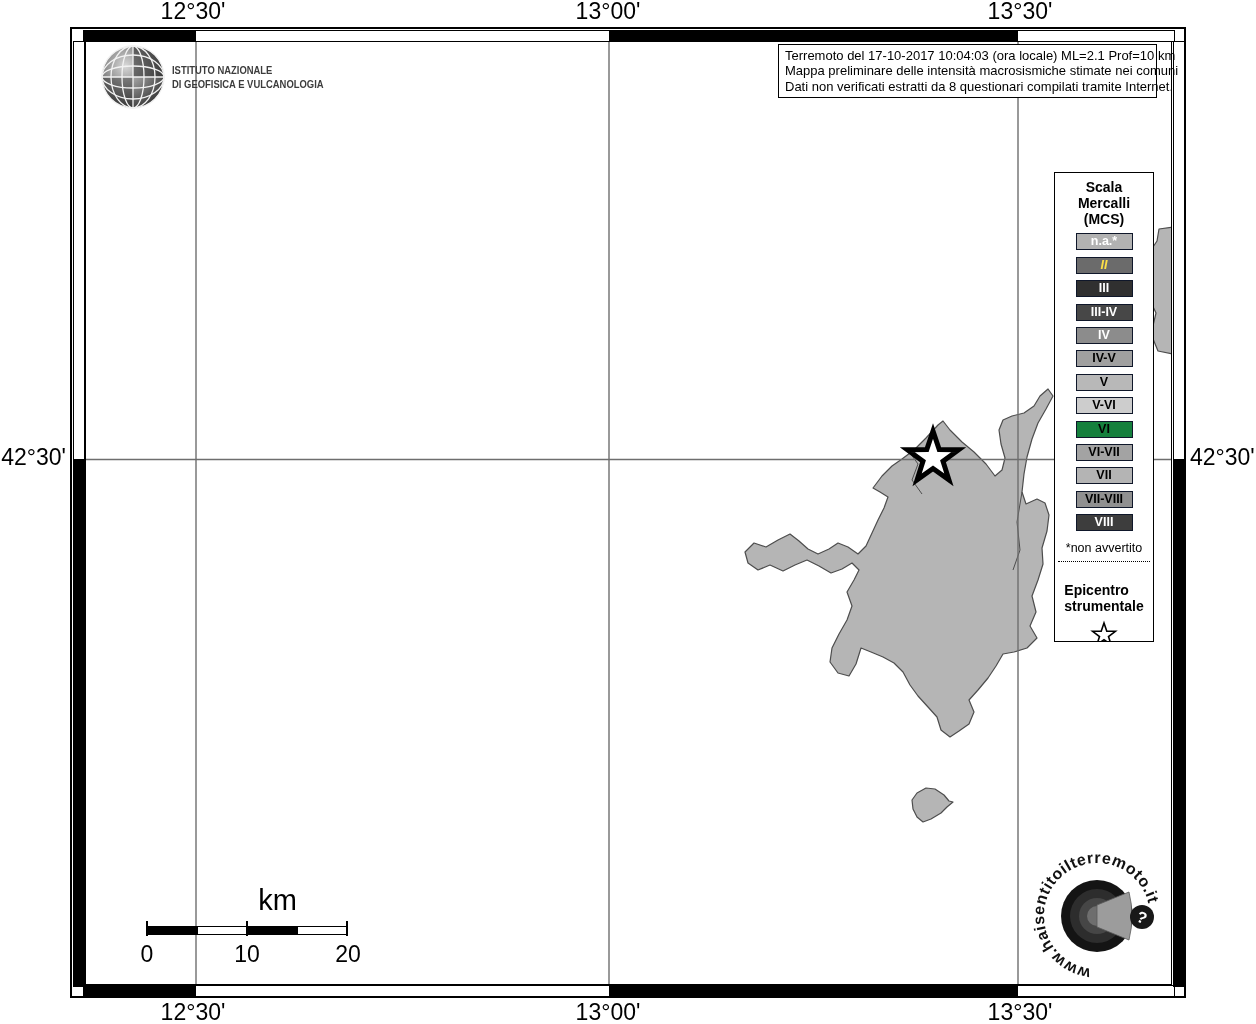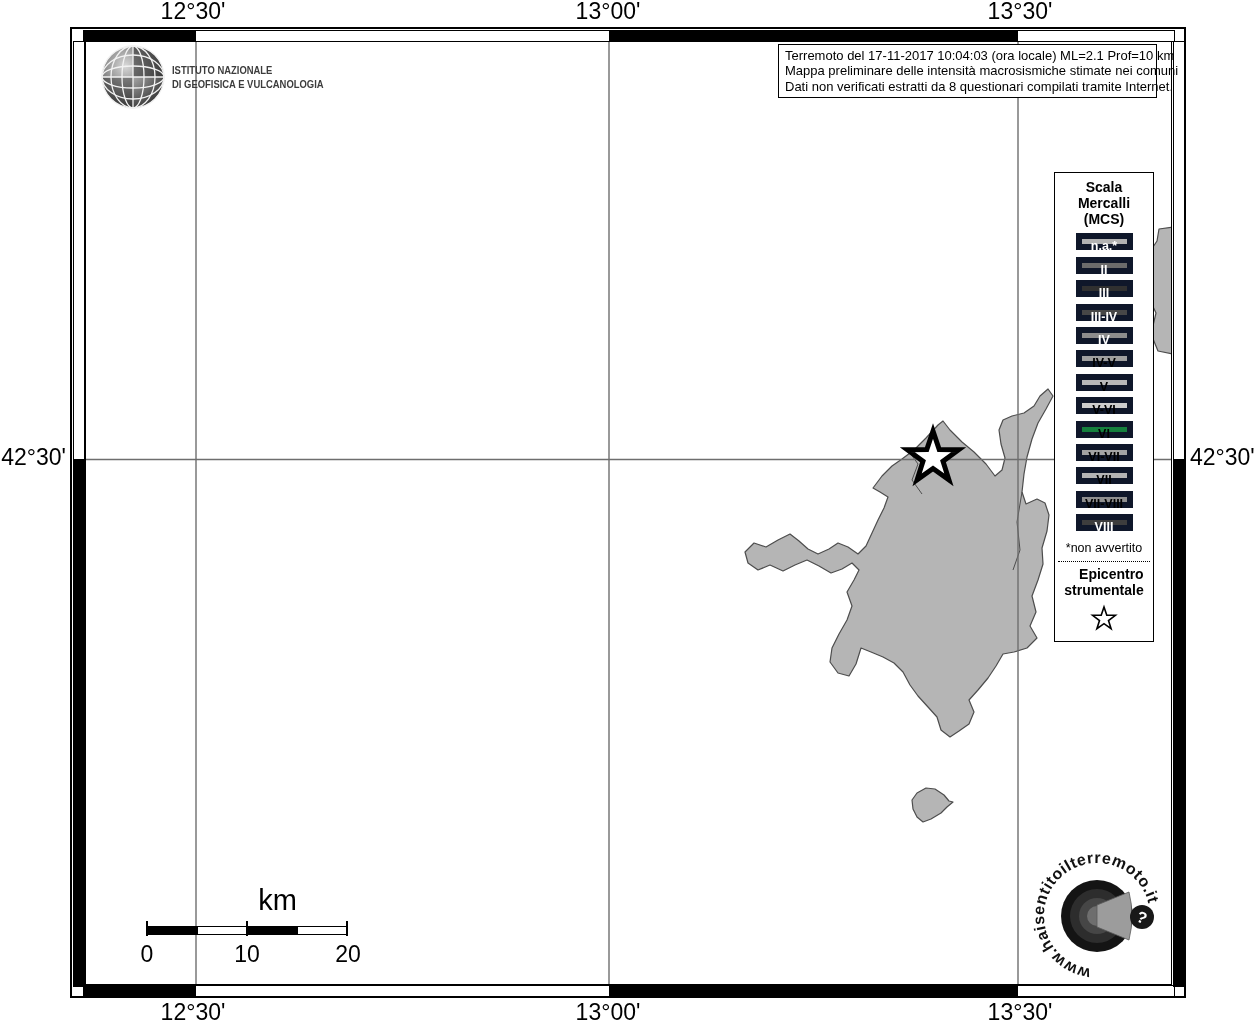--- a/index.html
+++ b/index.html
@@ -22,25 +22,25 @@
   
   #ingv-text{font-size:11.5px;font-weight:bold;line-height:14px;color:#3c3c3c;
              transform:scaleX(0.82);transform-origin:left top;letter-spacing:0px;white-space:nowrap;}
   
   #info-box{left:778px;top:44px;width:379px;border:1px solid #000;background:#fff;
             padding:3px 6px;font-size:13px;line-height:15.4px;white-space:nowrap;box-sizing:border-box;}
   
   #legend{left:1054px;top:172px;width:100px;height:470px;border:1.5px solid #000;background:#fff;
           box-sizing:border-box;display:flex;flex-direction:column;align-items:center;}
   #legend-title{margin-top:6px;font-size:14px;font-weight:bold;line-height:16px;text-align:center;}
-  .leg-item{width:57px;height:17px;margin-top:6.4px;border:6px solid #0f172a;box-sizing:border-box;
+  .leg-item{width:57px;height:17px;margin-top:6.4px;border:1px solid #0f172a;box-sizing:border-box;
             font-size:12.5px;font-weight:bold;line-height:15px;text-align:center;}
   #legend-note{margin-top:10px;font-size:12.5px;}
   #legend-sep{width:92px;border-top:1.5px dotted #000;margin-top:6px;}
-  #legend-epi{margin-top:4px;font-size:14px;font-weight:bold;line-height:16px;text-align:right;}
+  #legend-epi{margin-top:20px;font-size:14px;font-weight:bold;line-height:16px;text-align:left;}
   
   #km-label{left:197px;top:884px;width:100px;font-size:29px;text-align:right;}
   #sb{left:147px;top:926px;width:201px;height:9px;border:1px solid #000;box-sizing:border-box;
       background:linear-gradient(to right,#000 0 50px,#fff 50px 100px,#000 100px 150px,#fff 150px 100%);}
   .sb-tick{top:921px;width:2px;height:15px;background:#000;}
   .sb-num{top:941px;width:60px;font-size:23px;}
   
   #badge-box{left:1030px;top:846px;width:140px;height:137px;background:#fff;}
   #badge-text{font-size:16px;font-weight:bold;fill:#111;letter-spacing:0.6px;}
   #badge-q{font-size:16px;font-weight:bold;fill:#fff;}
@@ -126,33 +126,33 @@
   <div class="abs ctr" id="km-label">km</div>
   <div class="abs" id="sb"></div>
   <div class="abs sb-tick" style="left:146px;"></div>
   <div class="abs sb-tick" style="left:246px;"></div>
   <div class="abs sb-tick" style="left:346px;"></div>
   <div class="abs sb-num ctr" style="left:117px;">0</div>
   <div class="abs sb-num ctr" style="left:217px;">10</div>
   <div class="abs sb-num ctr" style="left:318px;">20</div>
 
   <div class="abs" id="info-box">
-    <div>Terremoto del 17-11-2017 10:04:03 (ora locale) ML=2.1 Prof=10 km</div>
+    <div>Terremoto del 17-10-2017 10:04:03 (ora locale) ML=2.1 Prof=10 km</div>
     <div>Mappa preliminare delle intensità macrosismiche stimate nei comuni</div>
     <div>Dati non verificati estratti da 8 questionari compilati tramite Internet.</div>
   </div>
 
   <div class="abs" id="legend">
     <div id="legend-title">
       <div>Scala</div>
       <div>Mercalli</div>
       <div>(MCS)</div>
     </div>
     <div class="leg-item" style="background-color: rgb(178, 178, 178); color: rgb(255, 255, 255);">n.a.*</div>
-    <div class="leg-item" style="background-color: rgb(107, 107, 107); color: #ffffff;">II</div>
+    <div class="leg-item" style="background-color: rgb(107, 107, 107); color: #fde047; font-style: italic;">II</div>
     <div class="leg-item" style="background-color: rgb(48, 48, 48); color: rgb(255, 255, 255);">III</div>
     <div class="leg-item" style="background-color: rgb(71, 71, 71); color: rgb(255, 255, 255);">III-IV</div>
     <div class="leg-item" style="background-color: rgb(140, 140, 140); color: rgb(255, 255, 255);">IV</div>
     <div class="leg-item" style="background-color: rgb(160, 160, 160); color: rgb(0, 0, 0);">IV-V</div>
     <div class="leg-item" style="background-color: rgb(184, 184, 184); color: rgb(0, 0, 0);">V</div>
     <div class="leg-item" style="background-color: rgb(205, 205, 205); color: rgb(0, 0, 0);">V-VI</div>
     <div class="leg-item" style="background-color: #15803d; color: rgb(0, 0, 0);">VI</div>
     <div class="leg-item" style="background-color: #a3a3a3; color: rgb(0, 0, 0);">VI-VII</div>
     <div class="leg-item" style="background-color: rgb(180, 180, 180); color: rgb(0, 0, 0);">VII</div>
     <div class="leg-item" style="background-color: rgb(144, 144, 144); color: rgb(0, 0, 0);">VII-VIII</div>

